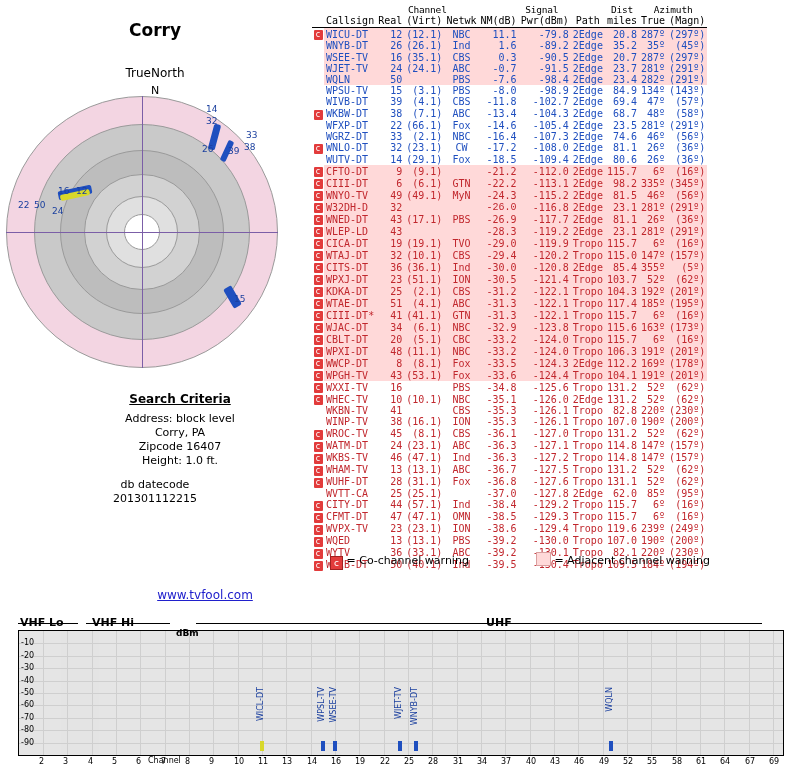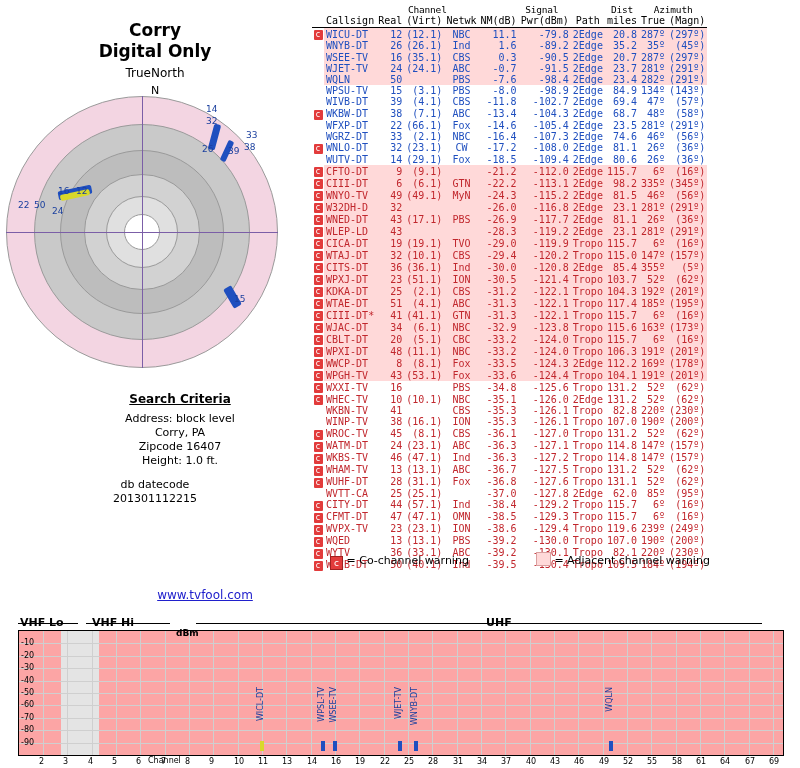--- a/index.html
+++ b/index.html
@@ -36,38 +36,37 @@
   .cowarn{display:inline-block;width:9px;height:10px;background:#e23b3b;color:#fff;font-size:8px;line-height:10px;text-align:center;border-radius:1px;font-family:"DejaVu Sans",sans-serif;}
   .cowarncell{width:12px;padding:0;text-align:center;}
   .adj{background:#ffd9d9;}
 
   #legend{position:absolute;left:330px;top:552px;font-size:11px;color:#000;font-family:"DejaVu Sans",sans-serif;}
   #legend .sw-co{display:inline-block;width:11px;height:12px;background:#e23b3b;color:#fff;font-size:9px;line-height:12px;text-align:center;border:1px solid #a02020;vertical-align:-2px;}
   #legend .sw-adj{display:inline-block;width:13px;height:12px;background:#ffd9d9;border:1px solid #d9a0a0;vertical-align:-2px;}
 
   
   #spec{position:absolute;left:0;top:616px;width:800px;height:152px;}
-  #specframe{position:absolute;left:18px;top:14px;width:764px;height:124px;border:1px solid #000;background:#fca5a5;}
+  #specframe{position:absolute;left:18px;top:14px;width:764px;height:124px;border:1px solid #000;background:#e5e5e5;}
   .bandlbl{position:absolute;font-size:11px;font-weight:bold;color:#000;}
   .bandline{position:absolute;height:1px;background:#000;}
   .vline{position:absolute;width:1px;background:#cfcfcf;}
   .hline{position:absolute;height:1px;background:#cfcfcf;}
   .axlbl{position:absolute;font-size:8px;color:#000;font-family:"DejaVu Sans",sans-serif;}
   .chlbl{position:absolute;font-size:8px;color:#000;}
   .specstation{position:absolute;font-size:8px;color:#1a3f9e;writing-mode:vertical-rl;transform:rotate(180deg);white-space:nowrap;}
   .specbar{position:absolute;width:4px;background:#1a3f9e;}
   #dbm{position:absolute;left:176px;top:12px;font-size:9px;font-weight:bold;color:#000;}
 </style>
 </head>
 <body>
 
 <div id="left">
   <div id="title">
     <div>Corry</div>
-    <div>Digital Only</div>
   </div>
   <div id="truenorth">TrueNorth</div>
   <div id="nlabel">N</div>
 
   <div id="polar">
       <div class="ring" style="width: 272px; height: 272px; left: 0px; top: 0px; background: rgb(243, 213, 226); border: 1px solid rgb(154, 154, 154); box-sizing: border-box;"></div>
       <div class="ring" style="width: 216px; height: 216px; left: 28px; top: 28px; background: rgb(201, 201, 201); border: 1px solid rgb(154, 154, 154); box-sizing: border-box;"></div>
       <div class="ring" style="width: 164px; height: 164px; left: 54px; top: 54px; background: rgb(189, 189, 189); border: 1px solid rgb(154, 154, 154); box-sizing: border-box;"></div>
       <div class="ring" style="width: 116px; height: 116px; left: 78px; top: 78px; background: rgb(210, 210, 210); border: 1px solid rgb(154, 154, 154); box-sizing: border-box;"></div>
       <div class="ring" style="width: 72px; height: 72px; left: 100px; top: 100px; background: rgb(224, 224, 224); border: 1px solid rgb(154, 154, 154); box-sizing: border-box;"></div>
@@ -330,21 +329,21 @@
           <td class="c-num adj" style="color: rgb(193, 39, 45);">81.5</td>
           <td class="c-num adj" style="color: rgb(193, 39, 45);">46º</td>
           <td class="c-num adj" style="color: rgb(193, 39, 45);">(56º)</td>
         </tr>
         <tr>
           <td class="cowarncell"><span class="cowarn">c</span></td>
           <td class="c-call adj" style="color: rgb(193, 39, 45);">W32DH-D</td>
           <td class="c-num adj" style="color: rgb(193, 39, 45);">32</td>
           <td class="c-num adj" style="color: rgb(193, 39, 45);"></td>
           <td class="c-ctr adj" style="color: rgb(193, 39, 45);"></td>
-          <td class="c-num adj" style="color: rgb(193, 39, 45);">-26.0</td>
+          <td class="c-num adj" style="color: rgb(193, 39, 45); font-family: Liberation Mono, monospace;">-26.0</td>
           <td class="c-num adj" style="color: rgb(193, 39, 45);">-116.8</td>
           <td class="c-ctr adj" style="color: rgb(193, 39, 45);">2Edge</td>
           <td class="c-num adj" style="color: rgb(193, 39, 45);">23.1</td>
           <td class="c-num adj" style="color: rgb(193, 39, 45);">281º</td>
           <td class="c-num adj" style="color: rgb(193, 39, 45);">(291º)</td>
         </tr>
         <tr>
           <td class="cowarncell"><span class="cowarn">c</span></td>
           <td class="c-call adj" style="color: rgb(193, 39, 45);">WNED-DT</td>
           <td class="c-num adj" style="color: rgb(193, 39, 45);">43</td>

